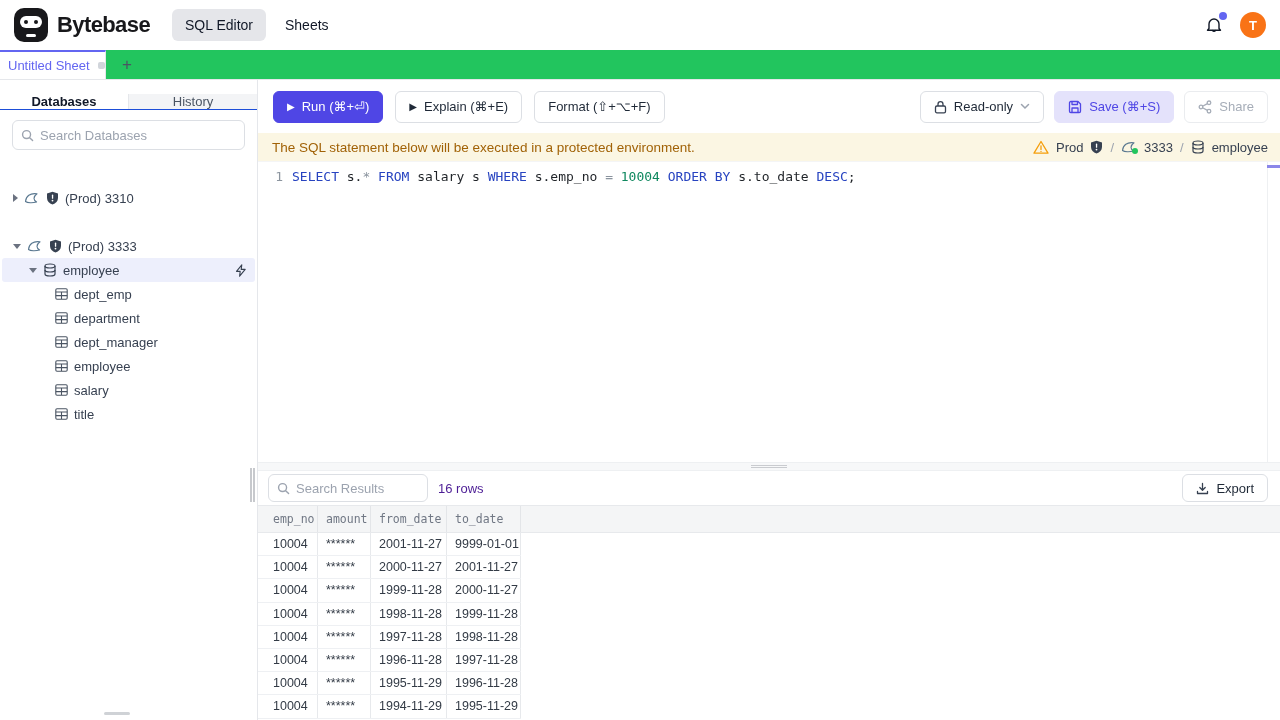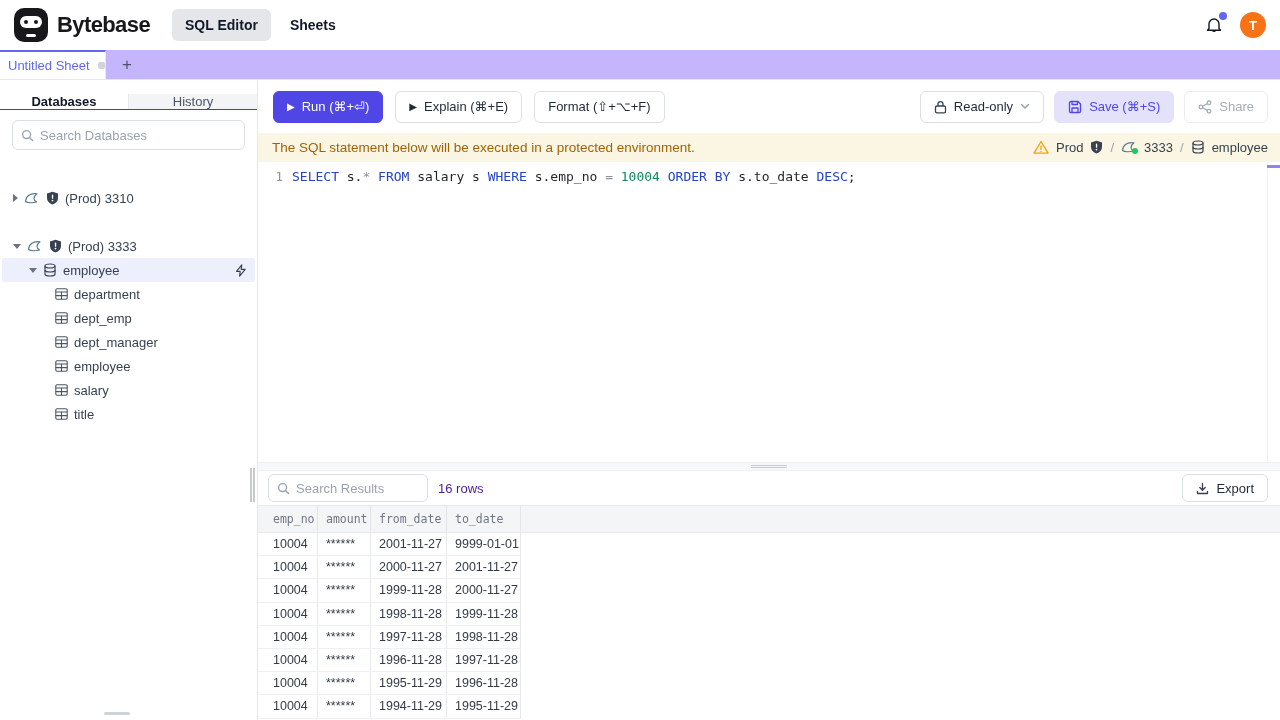--- a/index.html
+++ b/index.html
@@ -10,30 +10,30 @@
   
   .topbar { height:50px; display:flex; align-items:center; padding:0 14px; background:#fff; flex:0 0 auto; }
   .brand { display:flex; align-items:center; gap:9px; }
   .logo { width:34px; height:34px; border-radius:10px; background:#18181b; position:relative; }
   .logo .visor { position:absolute; left:6px; top:8px; width:22px; height:12px; background:#fff; border-radius:6px; }
   .logo .eye { position:absolute; top:4px; width:4px; height:4px; border-radius:50%; background:#18181b; }
   .logo .eye.l { left:4px; } .logo .eye.r { right:4px; }
   .logo .chin { position:absolute; left:12px; bottom:5px; width:10px; height:3px; border-radius:2px; background:#fff; }
   .brand-name { font-size:22px; font-weight:800; letter-spacing:-0.6px; color:#18181b; }
   .topnav { display:flex; align-items:center; margin-left:22px; gap:6px; }
-  .nav-item { font-size:14px; font-weight:700; color:#111827; padding:8px 13px; border-radius:6px; cursor:pointer; }
+  .nav-item { font-size:14px; font-weight:400; color:#111827; padding:8px 13px; border-radius:6px; cursor:pointer; }
   .nav-item.active { background:#e5e6ea; }
   .top-right { margin-left:auto; display:flex; align-items:center; gap:16px; }
   .bell-wrap { position:relative; width:20px; height:20px; }
   .bell-badge { position:absolute; top:-3px; right:-3px; width:8px; height:8px; border-radius:50%; background:#6366f1; }
   .avatar { width:26px; height:26px; border-radius:50%; background:#f97316; color:#fff; font-size:13px; font-weight:600;
     display:flex; align-items:center; justify-content:center; }
 
   
-  .tabbar { height:30px; border-bottom:1px solid #e5e7eb; display:flex; align-items:stretch; flex:0 0 auto; background:#c4b5fd; }
+  .tabbar { height:30px; border-bottom:1px solid #e5e7eb; display:flex; align-items:stretch; flex:0 0 auto; background:#22c55e; }
   .sheet-tab { width:106px; display:flex; align-items:center; padding:0 8px; border-top:2px solid #6366f1;
     border-right:1px solid #e5e7eb; background:#fff; cursor:pointer; }
   .sheet-tab .label { font-size:13px; color:#6366f1; white-space:nowrap; }
   .dirty-dot { width:7px; height:7px; border-radius:2px; background:#d1d5db; margin-left:8px; flex:0 0 auto; }
   .new-tab { width:30px; display:flex; align-items:center; justify-content:center; font-size:17px; color:#4b5563;
     background:none; border:none; cursor:pointer; margin-left:6px; }
 
   
   .content { flex:1; display:flex; min-height:0; }
 
@@ -208,28 +208,28 @@
           <svg width="12" height="13" viewBox="0 0 12 13" fill="none" stroke="#374151" stroke-width="1.1" stroke-linejoin="round">
             <path d="M6.8 0.8 L1.5 7.4 H5.2 L4.6 12.2 L10.2 5.4 H6.2 Z"></path>
           </svg>
         </div>
 
         <div class="tree-row lvl2">
           <svg width="13" height="12" viewBox="0 0 13 12" fill="none" stroke="#4b5563" stroke-width="1.1">
             <rect x="0.8" y="0.8" width="11.4" height="10.4" rx="1.2"></rect>
               <path d="M0.8 4 H12.2 M0.8 7.6 H12.2 M6.5 4 V11"></path>
           </svg>
+          <span>dept_emp</span>
+        </div>
+        <div class="tree-row lvl2">
+          <svg width="13" height="12" viewBox="0 0 13 12" fill="none" stroke="#4b5563" stroke-width="1.1">
+            <rect x="0.8" y="0.8" width="11.4" height="10.4" rx="1.2"></rect>
+              <path d="M0.8 4 H12.2 M0.8 7.6 H12.2 M6.5 4 V11"></path>
+          </svg>
           <span>department</span>
-        </div>
-        <div class="tree-row lvl2">
-          <svg width="13" height="12" viewBox="0 0 13 12" fill="none" stroke="#4b5563" stroke-width="1.1">
-            <rect x="0.8" y="0.8" width="11.4" height="10.4" rx="1.2"></rect>
-              <path d="M0.8 4 H12.2 M0.8 7.6 H12.2 M6.5 4 V11"></path>
-          </svg>
-          <span>dept_emp</span>
         </div>
         <div class="tree-row lvl2">
           <svg width="13" height="12" viewBox="0 0 13 12" fill="none" stroke="#4b5563" stroke-width="1.1">
             <rect x="0.8" y="0.8" width="11.4" height="10.4" rx="1.2"></rect>
               <path d="M0.8 4 H12.2 M0.8 7.6 H12.2 M6.5 4 V11"></path>
           </svg>
           <span>dept_manager</span>
         </div>
         <div class="tree-row lvl2">
           <svg width="13" height="12" viewBox="0 0 13 12" fill="none" stroke="#4b5563" stroke-width="1.1">

